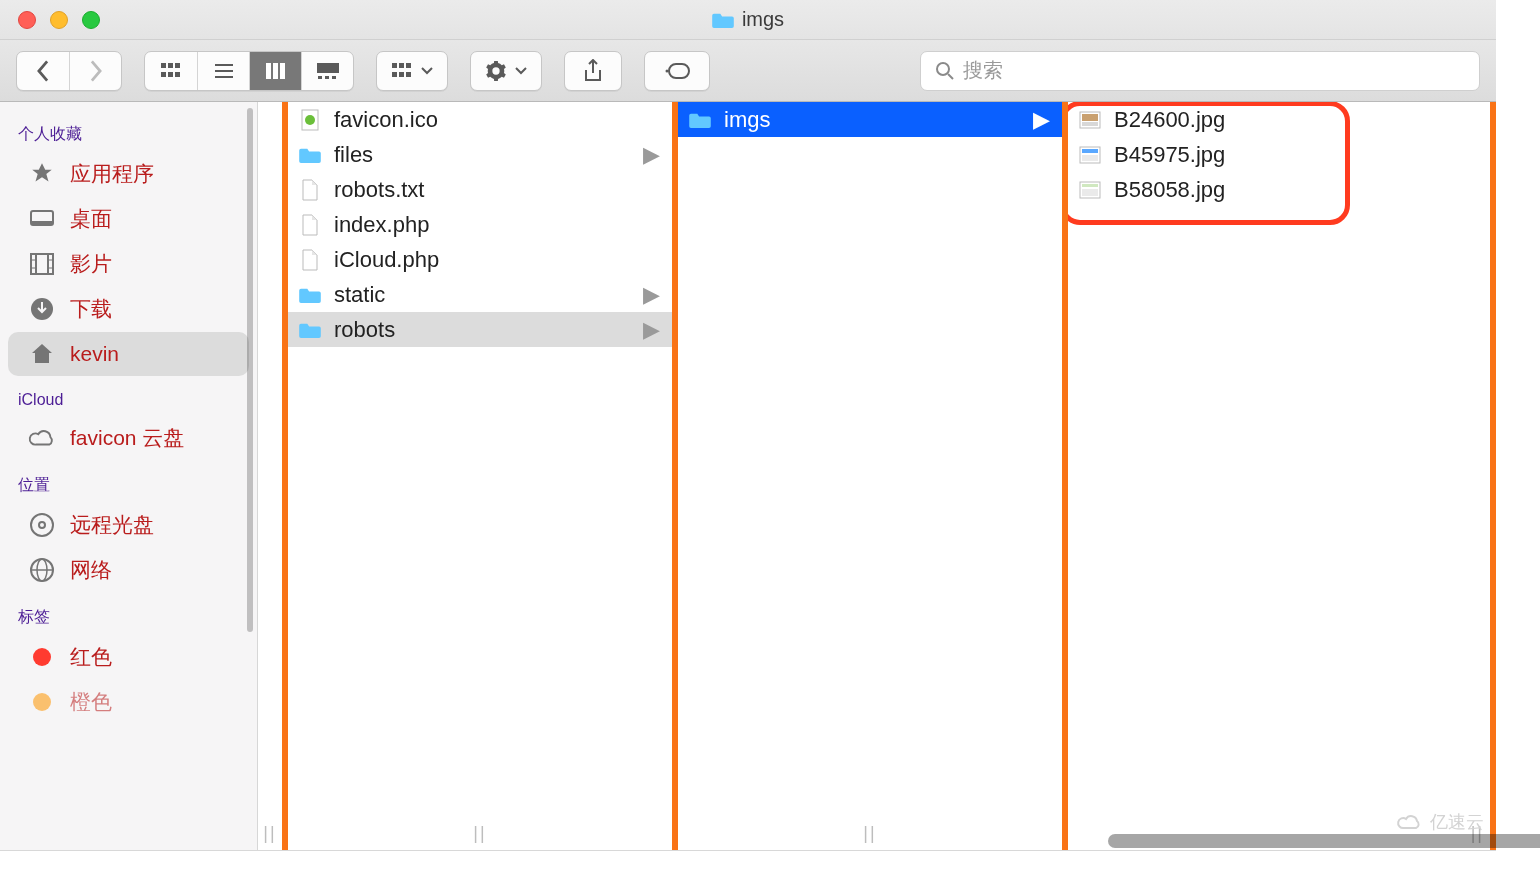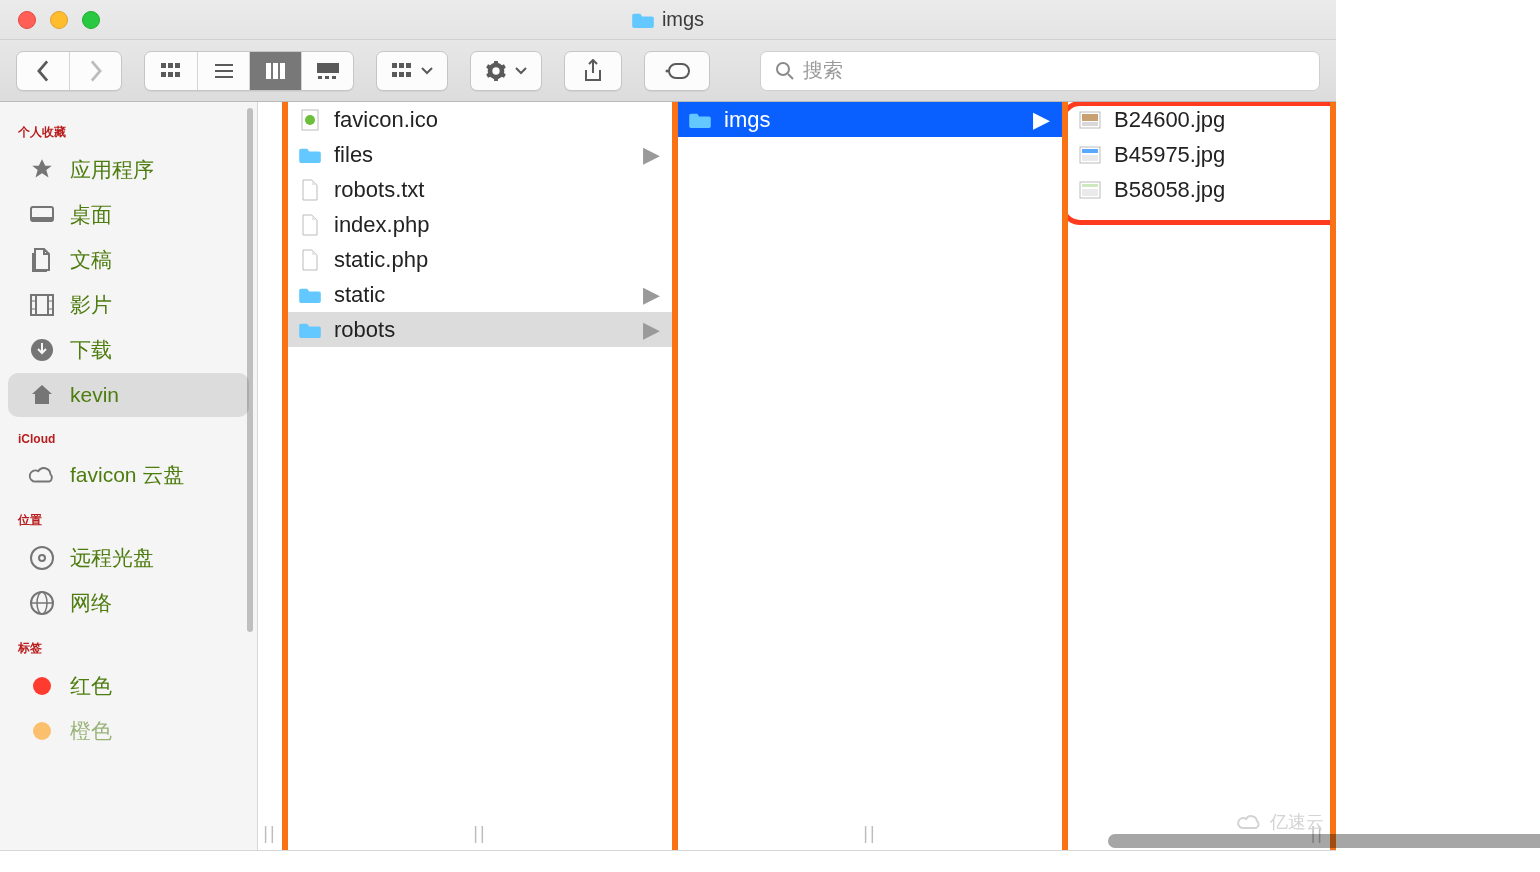--- a/index.html
+++ b/index.html
@@ -1,17 +1,17 @@
 <!DOCTYPE html>
 <html><head>
 <meta charset="utf-8">
 <style>
   * { box-sizing: border-box; margin: 0; padding: 0; }
   html, body { width: 1540px; height: 872px; overflow: hidden; font-family: -apple-system, "Helvetica Neue", Arial, sans-serif; }
-  .window { width: 1336px; height: 872px; display: flex; flex-direction: column; background: #fff; }
+  .window { width: 1496px; height: 872px; display: flex; flex-direction: column; background: #fff; }
   
   .titlebar { height: 40px; background: linear-gradient(#ebebeb,#e4e4e4); border-bottom: 1px solid #d0d0d0; display: flex; align-items: center; position: relative; }
   .traffic { display: flex; gap: 14px; padding-left: 18px; }
   .tl { width: 18px; height: 18px; border-radius: 50%; }
   .tl.red { background:#ff5f57; border:1px solid #e24640;}
   .tl.yellow { background:#ffbd2e; border:1px solid #e1a128;}
   .tl.green { background:#28c940; border:1px solid #1bad2e;}
   .title-wrap { position: absolute; left:0; right:0; display:flex; justify-content:center; align-items:center; gap:8px; pointer-events:none;}
   .title-wrap .folder-icon { width:22px; height:18px; }
   .title { font-size: 20px; color:#3a3a3a; font-weight:400;}
@@ -24,22 +24,22 @@
   .btn { padding:0 18px; justify-content:center; color:#5a5a5a;}
   .search { flex:1; display:flex; align-items:center; background:#fff; border:1px solid #cfcfcf; border-radius:7px; height:40px; padding:0 14px; max-width:560px; margin-left:auto;}
   .search input { border:none; outline:none; font-size:20px; color:#333; flex:1; background:transparent;}
   .search input::placeholder { color:#9a9a9a;}
   .search svg { margin-right:8px; color:#8a8a8a;}
   
   .body { flex:1; display:flex; min-height:0;}
   
   .sidebar { width:258px; background:#f6f5f6; border-right:1px solid #d7d7d7; overflow:hidden; position:relative; padding-top:8px;}
   .side-scroll { position:absolute; right:0; top:0; width:6px; height:70%; background:rgba(0,0,0,.22); border-radius:3px; margin:6px 4px;}
-  .sec-label { font-size:12px; color:#b91c1c; padding:14px 18px 6px; font-weight:700;}
-  .srow { display:flex; align-items:center; gap:14px; padding:8px 20px; font-size:21px; color:#4d7c0f; border-radius:6px; margin:1px 8px;}
+  .sec-label { font-size:16px; color:#4c1d95; padding:14px 18px 6px; font-weight:400;}
+  .srow { display:flex; align-items:center; gap:14px; padding:8px 20px; font-size:21px; color:#b91c1c; border-radius:6px; margin:1px 8px;}
   .srow.active { background:#dcdcdc;border-radius:10px;}
   .srow .sicon { width:28px; height:28px; color:#757575; display:flex; align-items:center; justify-content:center;}
   .tagdot{ width:18px;height:18px;border-radius:50%;}
   
   .cols { flex:1; display:flex; min-width:0; position:relative;}
   .col { border-right:6px solid #f97316; overflow-y:auto; position:relative;}
   .col0 { width:30px; background:#fff;}
   .col1 { width:390px;}
   .col2 { width:390px;}
   .col3 { flex:1;}
@@ -202,29 +202,20 @@
         <span class="sicon">
             <svg width="26" height="22" viewBox="0 0 26 22">
               <rect x="2" y="3" width="22" height="14" rx="2" fill="none" stroke="currentColor" stroke-width="2"></rect>
               <rect x="2" y="13" width="22" height="4" fill="currentColor"></rect>
             </svg>
           </span>
         <span>桌面</span>
       </div>
       <div class="srow">
         <span class="sicon">
-            <svg width="24" height="26" viewBox="0 0 24 26">
-              <path fill="none" stroke="currentColor" stroke-width="2" d="M5 2h9l5 5v16H5zM14 2v5h5"></path>
-              <path fill="none" stroke="currentColor" stroke-width="2" d="M3 6v18h14"></path>
-            </svg>
-          </span>
-        <span>文稿</span>
-      </div>
-      <div class="srow">
-        <span class="sicon">
             <svg width="26" height="24" viewBox="0 0 26 24">
               <rect x="2" y="2" width="22" height="20" fill="none" stroke="currentColor" stroke-width="2"></rect>
               <line x1="7" y1="2" x2="7" y2="22" stroke="currentColor" stroke-width="2"></line>
               <line x1="19" y1="2" x2="19" y2="22" stroke="currentColor" stroke-width="2"></line>
               <line x1="2" y1="8" x2="7" y2="8" stroke="currentColor"></line>
               <line x1="2" y1="16" x2="7" y2="16" stroke="currentColor"></line>
               <line x1="19" y1="8" x2="24" y2="8" stroke="currentColor"></line>
               <line x1="19" y1="16" x2="24" y2="16" stroke="currentColor"></line>
             </svg>
           </span>
@@ -336,21 +327,21 @@
             </span>
           <span>index.php</span>
         </div>
         <div class="frow">
           <span class="ficon">
               <svg width="18" height="22" viewBox="0 0 18 22">
                 <path fill="#fff" stroke="#bbb" d="M2 1h9l5 5v15H2z"></path>
                 <path fill="#e6e6e6" d="M11 1v5h5"></path>
               </svg>
             </span>
-          <span>static.php</span>
+          <span>iCloud.php</span>
         </div>
         <div class="frow">
           <span class="ficon">
               <svg width="22" height="18" viewBox="0 0 24 20">
                 <path fill="#62c8ff" d="M2 3h7l2 3h11a2 2 0 0 1 2 2v9a2 2 0 0 1-2 2H2a2 2 0 0 1-2-2V5a2 2 0 0 1 2-2z"></path>
               </svg>
             </span>
           <span>static</span>
           <span class="chev">▶</span>
         </div>

